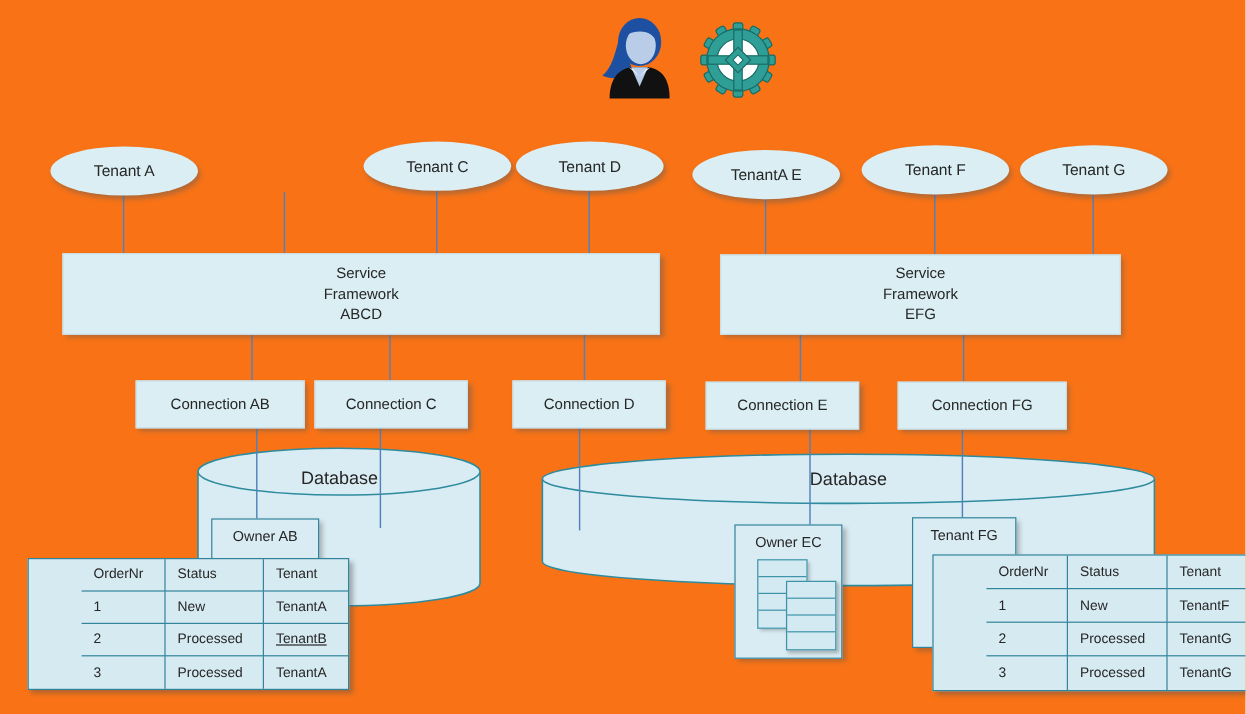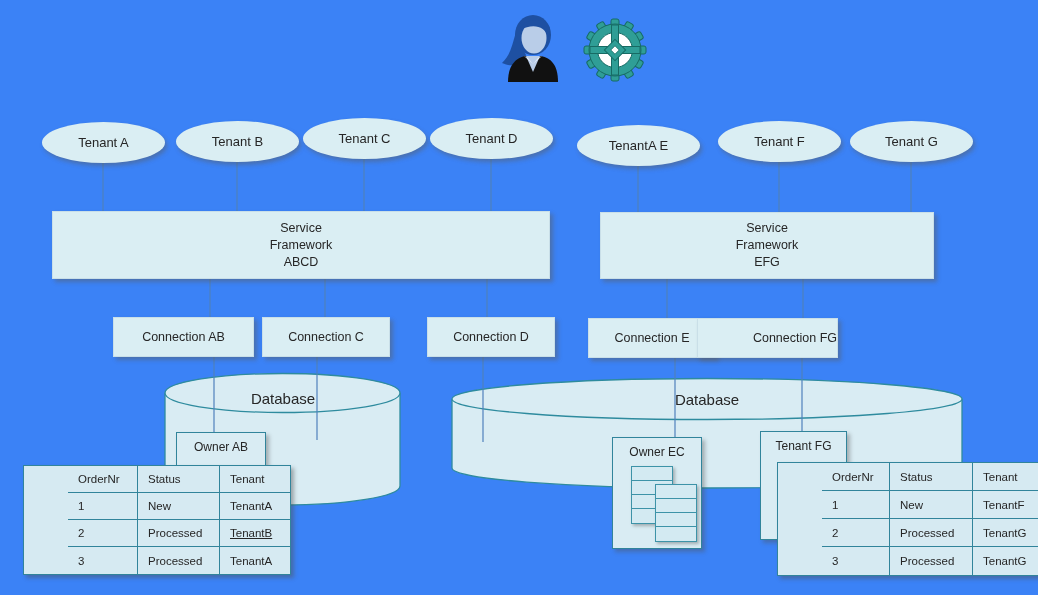--- a/index.html
+++ b/index.html
@@ -1,17 +1,17 @@
 <!DOCTYPE html>
 <html><head>
 <meta charset="utf-8">
 <style>
   html,body{margin:0;padding:0;background:#fff;}
   .canvas{
-    position:relative;width:1038px;height:595px;background:#3b82f6;overflow:hidden;
+    position:relative;width:1038px;height:595px;background:#f97316;overflow:hidden;
     font-family:"Liberation Sans", sans-serif;color:#262626;
   }
   .layer{position:absolute;left:0;top:0;z-index:0;}
   .ellipse{
     position:absolute;z-index:2;background:#daeef3;border-radius:50%;
     box-shadow:2px 3px 4px rgba(90,90,90,.45);
     text-align:center;font-size:13px;
     display:flex;align-items:center;justify-content:center;
   }
   .fbox{
@@ -126,23 +126,20 @@
         <rect x="-3.5" y="-25" width="7" height="50" transform="rotate(90)"></rect>
         <rect x="-7.5" y="-7.5" width="15" height="15" transform="rotate(45)"></rect>
         <rect x="-3" y="-3" width="6" height="6" fill="#ffffff" stroke-width="0.8" transform="rotate(45)"></rect>
       </g>
     </svg>
   </div>
 
   <div class="ellipse" style="left:42px;top:122px;width:123px;height:41px;">
       <span>Tenant A</span>
     </div>
-  <div class="ellipse" style="left:176px;top:121px;width:123px;height:41px;">
-      <span>Tenant B</span>
-    </div>
   <div class="ellipse" style="left:303px;top:118px;width:123px;height:41px;">
       <span>Tenant C</span>
     </div>
   <div class="ellipse" style="left:430px;top:118px;width:123px;height:41px;">
       <span>Tenant D</span>
     </div>
   <div class="ellipse" style="left:577px;top:125px;width:123px;height:41px;">
       <span>TenantA E</span>
     </div>
   <div class="ellipse" style="left:718px;top:121px;width:123px;height:41px;">
@@ -168,21 +165,21 @@
     </div>
   <div class="cbox" style="left:262px;top:317px;width:126px;height:38px;">
       <span>Connection C</span>
     </div>
   <div class="cbox" style="left:427px;top:317px;width:126px;height:38px;">
       <span>Connection D</span>
     </div>
   <div class="cbox" style="left:588px;top:318px;width:126px;height:38px;">
       <span>Connection E</span>
     </div>
-  <div class="cbox" style="left:697px;top:318px;width:139px;height:38px;justify-content:flex-end;">
+  <div class="cbox" style="left:748px;top:318px;width:139px;height:38px;">
       <span>Connection FG</span>
     </div>
 
   <div class="dblabel" style="left:223px;top:390px;">Database</div>
   <div class="dblabel" style="left:647px;top:391px;">Database</div>
 
   <div class="obox" style="left:176px;top:432px;width:88px;height:106px;">
     <span class="olabel">Owner AB</span>
   </div>
   <div class="obox" style="left:612px;top:437px;width:88px;height:110px;">

